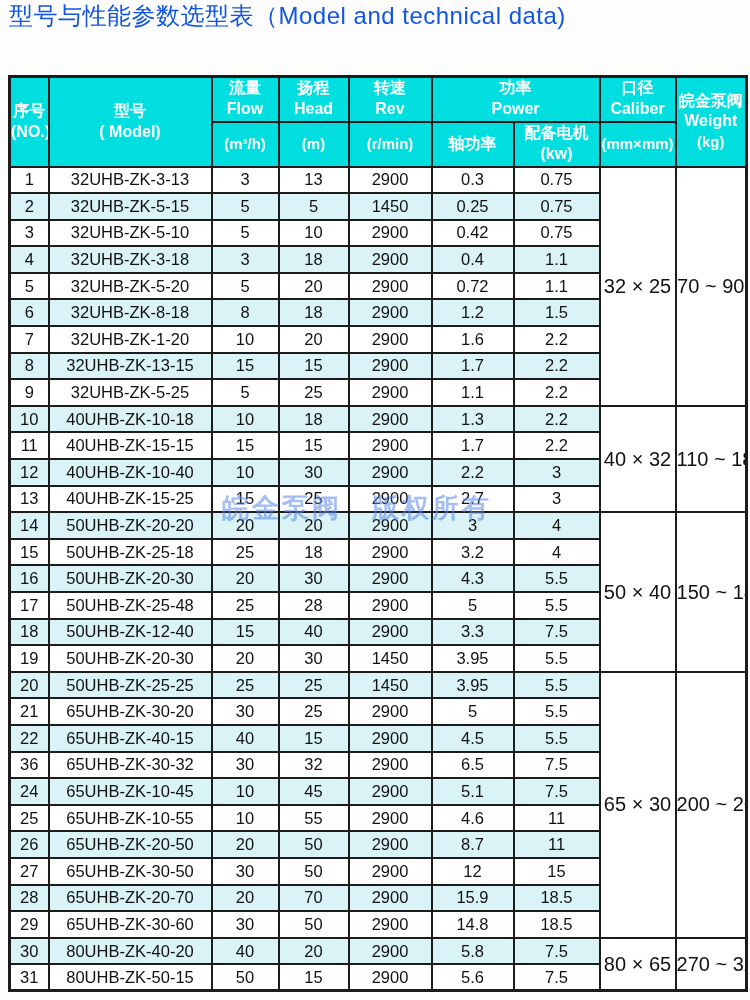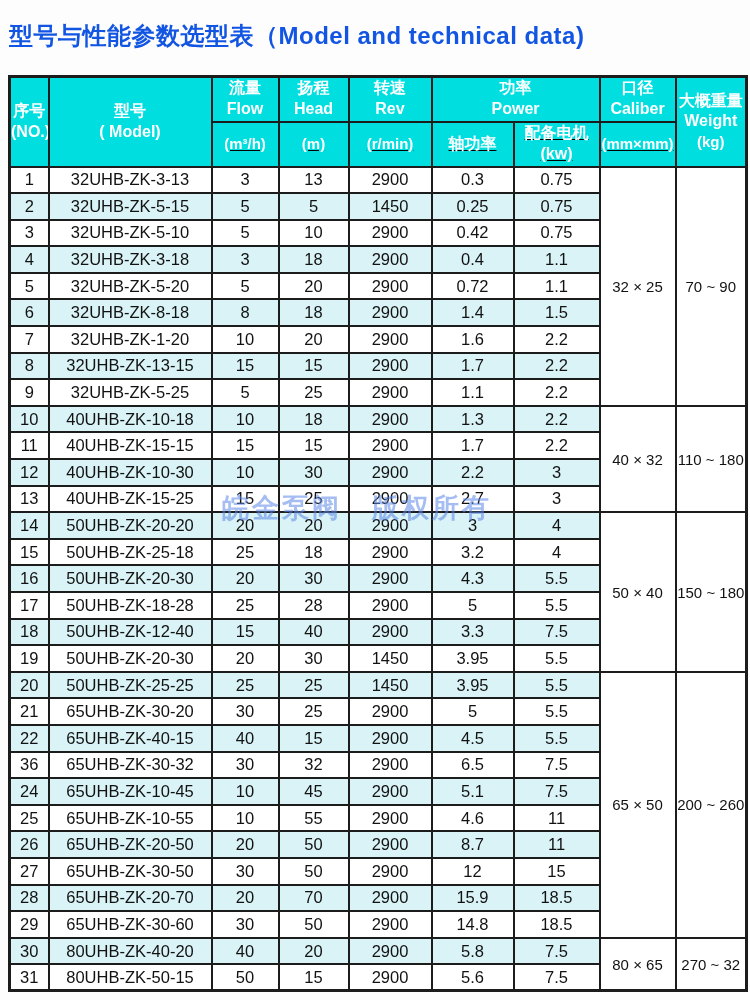--- a/index.html
+++ b/index.html
@@ -2,43 +2,43 @@
 <html><head>
 <meta charset="utf-8">
 <style>
   html,body{margin:0;padding:0;}
   body{
     width:750px;height:1000px;background:#fdfdfd;position:relative;
     font-family:"Liberation Sans","DejaVu Sans",sans-serif;
     -webkit-font-smoothing:antialiased;
   }
   .page-title{
-    position:absolute;left:9px;top:20px;
-    font-size:24px;font-weight:bold;color:#1155e2;letter-spacing:0.5px;
+    position:absolute;left:9px;top:0;
+    font-size:24px;font-weight:normal;color:#1155e2;letter-spacing:0.5px;
   }
   table.spec{
     position:absolute;left:8px;top:75px;width:737px;
     border-collapse:collapse;table-layout:fixed;
     border:3px solid #1c1c1c;
   }
   .spec th,.spec td{
     border:2px solid #1c1c1c;text-align:center;vertical-align:middle;
     padding:0;overflow:hidden;white-space:nowrap;
   }
   .spec thead th{
     background:#00dee0;color:#ffffff;font-weight:bold;
     font-size:16px;line-height:1.3;
   }
   .spec thead tr.h-top{height:45px;}
-  .spec thead tr.h-sub{height:45px;text-decoration:underline;}
+  .spec thead tr.h-sub{height:45px;}
   .spec thead th .unit{font-size:15px;}
   .spec tbody tr{height:26.6px;}
   .spec tbody td{font-size:16.5px;color:#121212;background:#ffffff;}
   .spec tbody tr.tint td{background:#d9f3f6;}
-  .spec tbody td.merge{background:#ffffff !important;font-size:15px;}
+  .spec tbody td.merge{background:#ffffff !important;font-size:20px;}
   .watermark{
     position:absolute;left:222px;top:490px;z-index:5;pointer-events:none;
     font-size:27px;font-weight:bold;color:#5d88e8;opacity:0.55;
     letter-spacing:3px;white-space:pre;
   }
 </style>
 </head>
 <body>
 
 <div class="page-title">型号与性能参数选型表（Model and technical data)</div>
@@ -79,21 +79,21 @@
       </th>
       <th colspan="2">
         <span>功率</span><br>
         <span>Power</span>
       </th>
       <th>
         <span>口径</span><br>
         <span>Caliber</span>
       </th>
       <th rowspan="2">
-        <span>大概重量</span><br>
+        <span>皖金泵阀</span><br>
         <span>Weight</span><br>
         <span class="unit">(kg)</span>
       </th>
     </tr>
     <tr class="h-sub">
       <th class="unit">
         <span class="unit">(m³/h)</span>
       </th>
       <th class="unit">
         <span class="unit">(m)</span>
@@ -160,21 +160,21 @@
         <td>2900</td>
         <td>0.72</td>
         <td>1.1</td>
       </tr>
       <tr class="tint">
         <td>6</td>
         <td>32UHB-ZK-8-18</td>
         <td>8</td>
         <td>18</td>
         <td>2900</td>
-        <td>1.4</td>
+        <td>1.2</td>
         <td>1.5</td>
       </tr>
       <tr>
         <td>7</td>
         <td>32UHB-ZK-1-20</td>
         <td>10</td>
         <td>20</td>
         <td>2900</td>
         <td>1.6</td>
         <td>2.2</td>
@@ -212,21 +212,21 @@
         <td>11</td>
         <td>40UHB-ZK-15-15</td>
         <td>15</td>
         <td>15</td>
         <td>2900</td>
         <td>1.7</td>
         <td>2.2</td>
       </tr>
       <tr class="tint">
         <td>12</td>
-        <td>40UHB-ZK-10-30</td>
+        <td>40UHB-ZK-10-40</td>
         <td>10</td>
         <td>30</td>
         <td>2900</td>
         <td>2.2</td>
         <td>3</td>
       </tr>
       <tr>
         <td>13</td>
         <td>40UHB-ZK-15-25</td>
         <td>15</td>
@@ -259,21 +259,21 @@
         <td>16</td>
         <td>50UHB-ZK-20-30</td>
         <td>20</td>
         <td>30</td>
         <td>2900</td>
         <td>4.3</td>
         <td>5.5</td>
       </tr>
       <tr>
         <td>17</td>
-        <td>50UHB-ZK-18-28</td>
+        <td>50UHB-ZK-25-48</td>
         <td>25</td>
         <td>28</td>
         <td>2900</td>
         <td>5</td>
         <td>5.5</td>
       </tr>
       <tr class="tint">
         <td>18</td>
         <td>50UHB-ZK-12-40</td>
         <td>15</td>
@@ -292,21 +292,21 @@
         <td>5.5</td>
       </tr>
       <tr class="tint">
         <td>20</td>
         <td>50UHB-ZK-25-25</td>
         <td>25</td>
         <td>25</td>
         <td>1450</td>
         <td>3.95</td>
         <td>5.5</td>
-        <td rowspan="10" class="merge">65 × 50</td>
+        <td rowspan="10" class="merge">65 × 30</td>
         <td rowspan="10" class="merge">200 ~ 260</td>
       </tr>
       <tr>
         <td>21</td>
         <td>65UHB-ZK-30-20</td>
         <td>30</td>
         <td>25</td>
         <td>2900</td>
         <td>5</td>
         <td>5.5</td>

